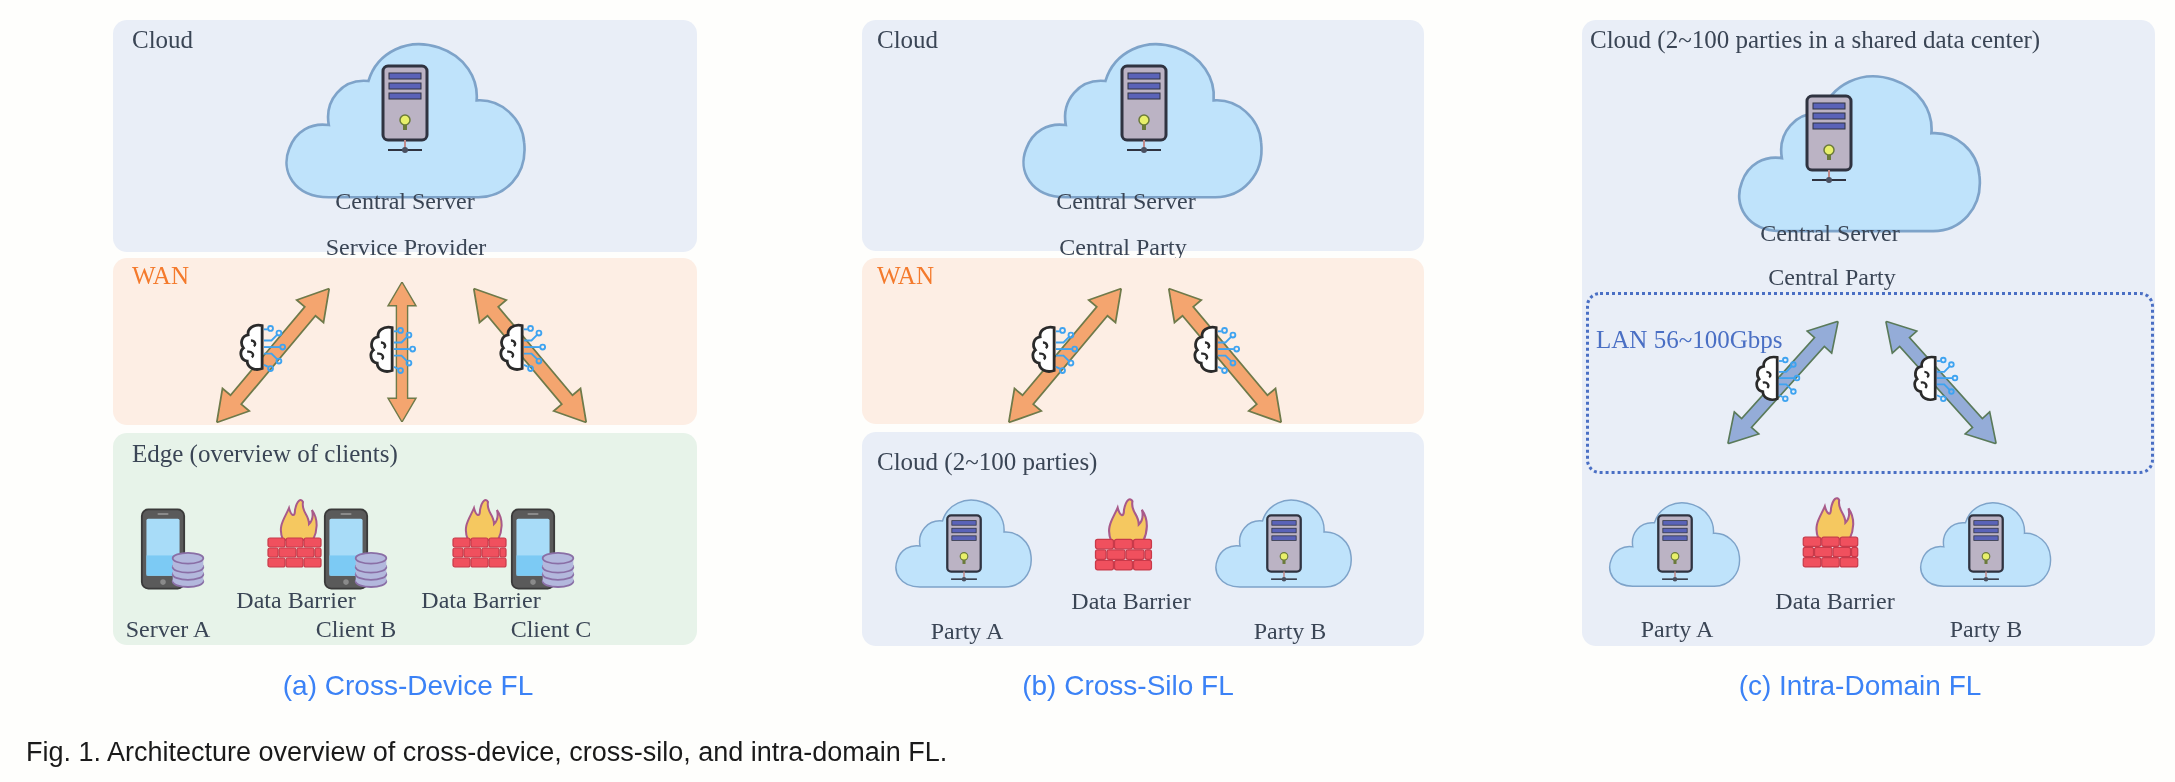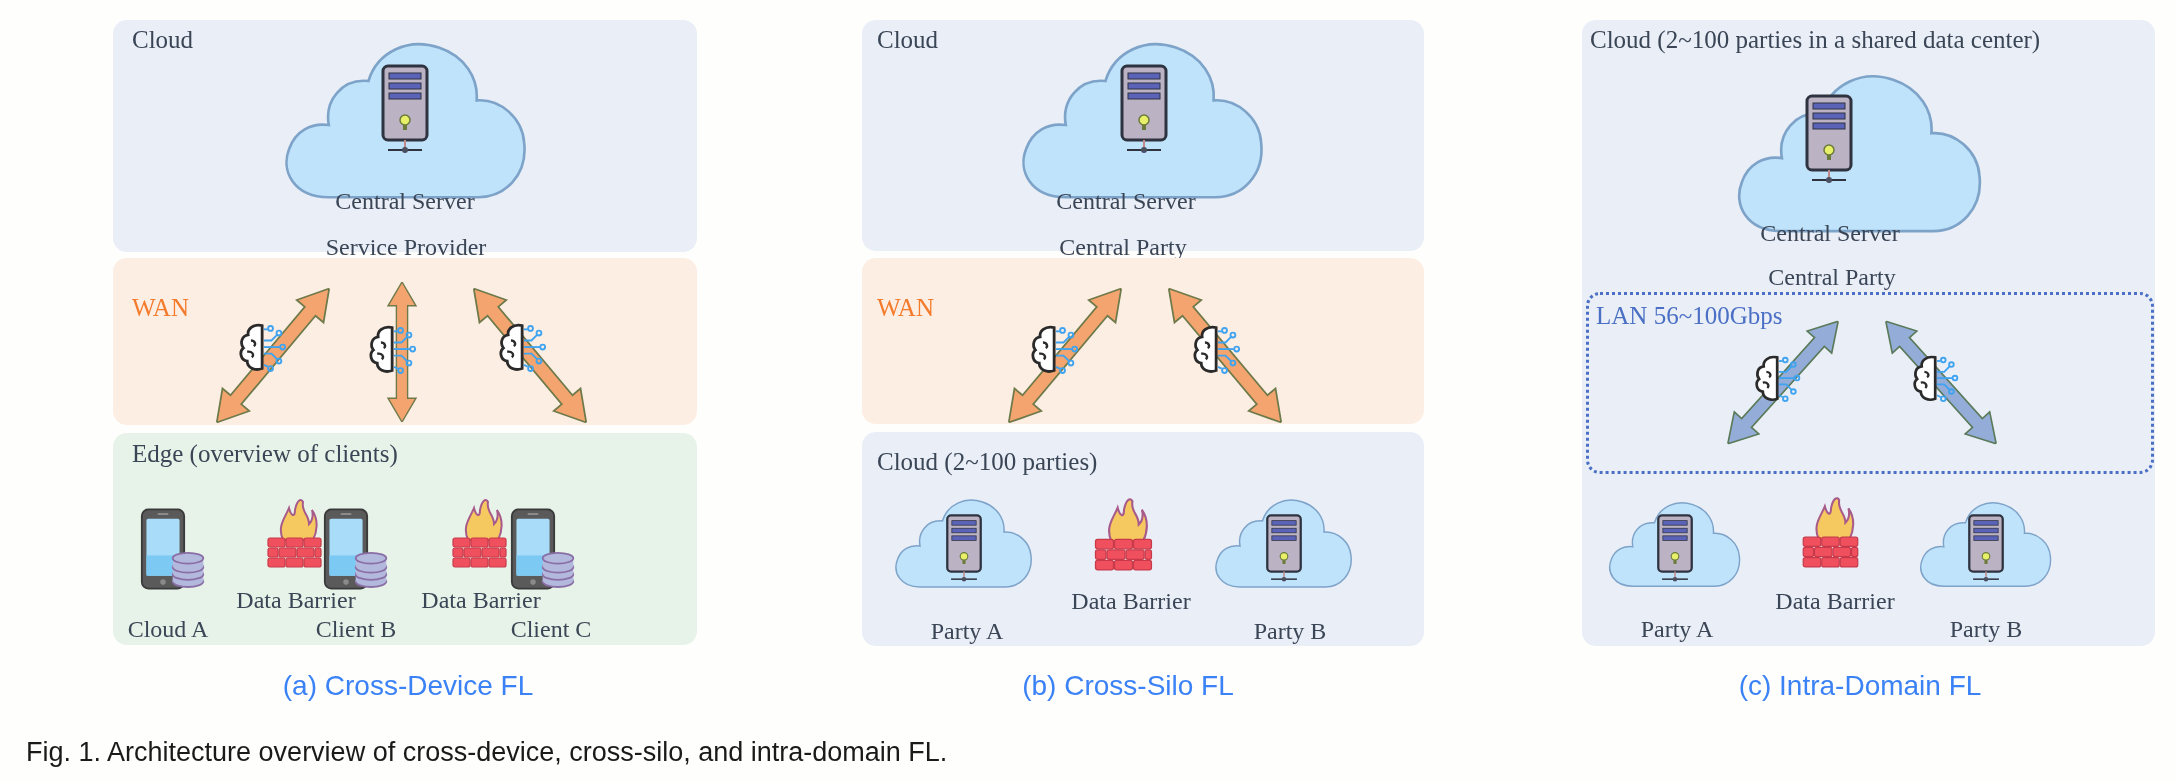--- a/index.html
+++ b/index.html
@@ -2,22 +2,22 @@
 <html><head>
 <meta charset="utf-8">
 <style>
   html, body { margin: 0; padding: 0; background: #fefefc; }
   body { width: 2175px; height: 782px; position: relative; overflow: hidden; font-family: "Liberation Serif", serif; color: #3a4555; }
   .panel { position: absolute; border-radius: 14px; }
   .cloud-bg { background: #e9eef7; }
   .wan-bg { background: #fdeee4; }
   .edge-bg { background: #e7f3e9; }
   .region-label { position: absolute; font-size: 25px; color: #3a4555; white-space: nowrap; }
-  .wan-label { color: #f47a2c; font-weight: normal; margin-top: 32px; }
-  .lan-label { color: #4a6fc4; }
+  .wan-label { color: #f47a2c; font-weight: normal; }
+  .lan-label { color: #4a6fc4; margin-top: 24px; }
   .node-label { position: absolute; font-size: 24px; color: #3a4555; white-space: nowrap; transform: translateX(-50%); margin-top: 16px; }
   .subcap { position: absolute; font-family: "Liberation Sans", sans-serif; font-size: 28px; color: #3b82f6; white-space: nowrap; transform: translateX(-50%); }
   .figcap { position: absolute; font-family: "Liberation Sans", sans-serif; font-size: 27px; color: #1a1a1a; white-space: nowrap; }
   .lanbox { position: absolute; border: 3px dotted #4a6fc4; border-radius: 14px; }
   svg.icon { position: absolute; overflow: visible; }
 </style>
 </head>
 <body>
 
 <svg width="0" height="0" style="position:absolute">
@@ -130,21 +130,21 @@
   <div class="panel edge-bg" style="left:113px;top:433px;width:584px;height:212px;"></div>
   <div class="region-label" style="left:132px;top:440px;">Edge (overview of clients)</div>
 
   <div>
     <svg class="icon" style="left:140px;top:503px;width:46px;height:92px;">
         <use href="#sym-phone" width="46" height="92"></use>
       </svg>
     <svg class="icon" style="left:170px;top:548px;width:36px;height:42px;">
         <use href="#sym-db" width="36" height="42"></use>
       </svg>
-    <div class="node-label" style="left:168px;top:600px;">Cloud A</div>
+    <div class="node-label" style="left:168px;top:600px;">Server A</div>
   </div>
   <svg class="icon" style="left:265px;top:496px;width:60px;height:72px;">
       <use href="#sym-firewall" width="60" height="72"></use>
     </svg>
   <div class="node-label" style="left:296px;top:571px;">Data Barrier</div>
 
   <div>
     <svg class="icon" style="left:323px;top:503px;width:46px;height:92px;">
         <use href="#sym-phone" width="46" height="92"></use>
       </svg>

